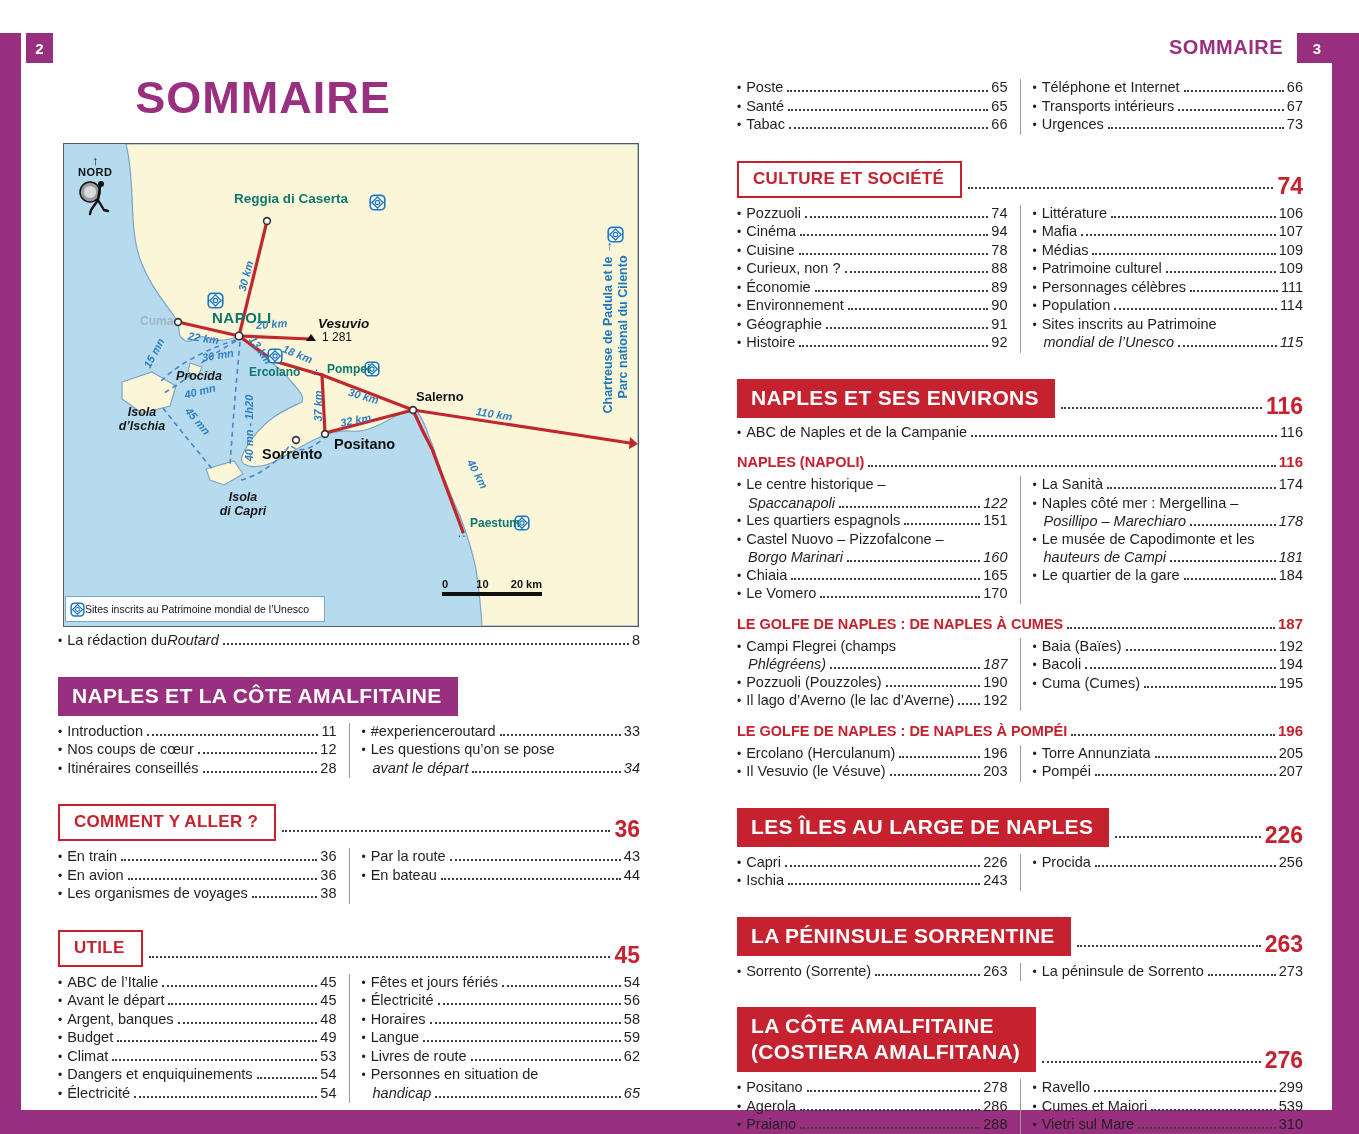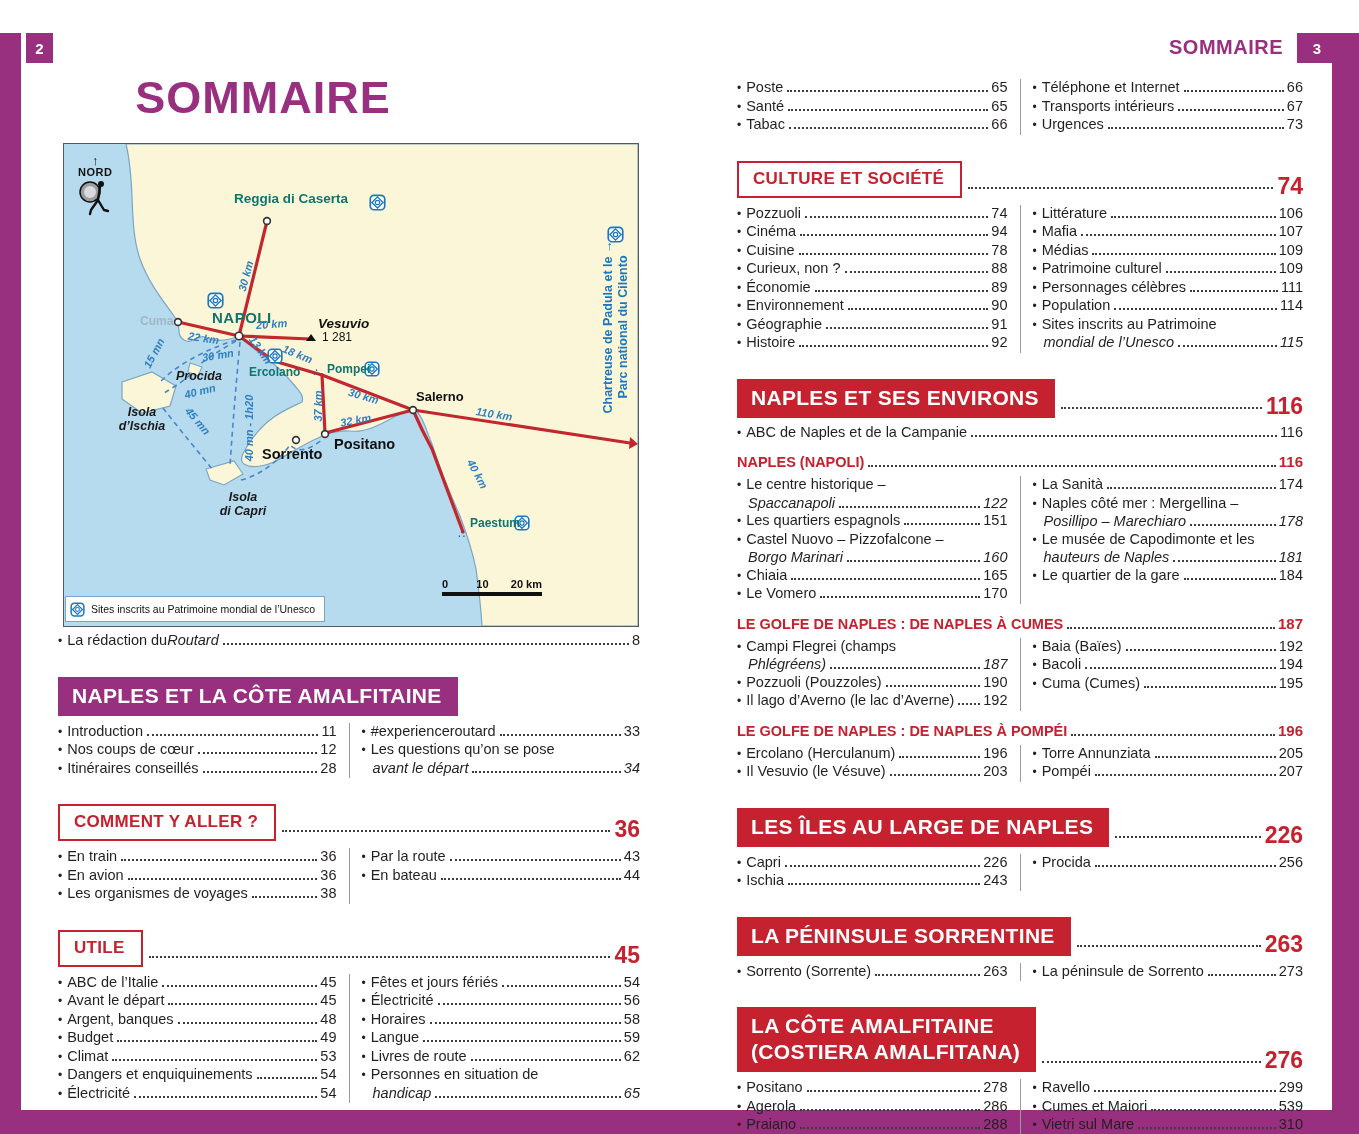--- a/index.html
+++ b/index.html
@@ -65,21 +65,21 @@
   .cuma{color:#9fb6c6;font-weight:bold;font-size:12px;}
   .alt{font-weight:normal;font-style:normal;font-size:12px;color:#111;}
   .ruins{color:#27567f;font-size:11px;letter-spacing:-1px;}
   .chartreuse{position:absolute;left:434px;top:168px;width:236px;text-align:center;
               transform:rotate(-90deg);transform-origin:center;color:#1c77bd;
               font-weight:bold;font-size:12.5px;line-height:15px;}
   .nord{position:absolute;left:14px;top:12px;text-align:center;color:#111;}
   .nord .arr{font-size:13px;line-height:10px;font-weight:bold;}
   .nord .nlbl{font-weight:bold;font-size:11px;letter-spacing:.5px;}
   .legend{position:absolute;left:1px;top:452px;width:250px;height:24px;background:#fff;
-          border:1px solid #7aa5c4;display:flex;align-items:center;gap:6px;padding:0 4px;}
+          border:1px solid #7aa5c4;display:flex;align-items:center;padding:0 4px;}
   .legend .ltxt{font-size:10.5px;color:#111;}
   .scale{position:absolute;left:378px;top:434px;width:100px;}
   .scale .nums{display:flex;justify-content:space-between;font-weight:bold;font-size:11px;color:#111;}
   .scale .bar{height:4px;background:#111;margin-top:2px;}
   .scale .nums span:nth-child(2){margin-left:6px;}
 </style>
 </head>
 <body>
 
 <div class="vbar left"></div>
@@ -757,21 +757,21 @@
                 <span class="lead"></span>
                 <span class="pg">178</span>
               </div>
             </div>
             <div class="toc-item">
               <div class="toc-line">
                 <span class="blt">•</span>
                 <span class="lbl">Le musée de Capodimonte et les</span>
               </div>
               <div class="toc-line cont">
-                <span class="lbl">hauteurs de Naples</span>
+                <span class="lbl">hauteurs de Campi</span>
                 <span class="lead"></span>
                 <span class="pg">181</span>
               </div>
             </div>
             <div class="toc-item">
               <div class="toc-line">
                 <span class="blt">•</span>
                 <span class="lbl">Le quartier de la gare</span>
                 <span class="lead"></span>
                 <span class="pg">184</span>

